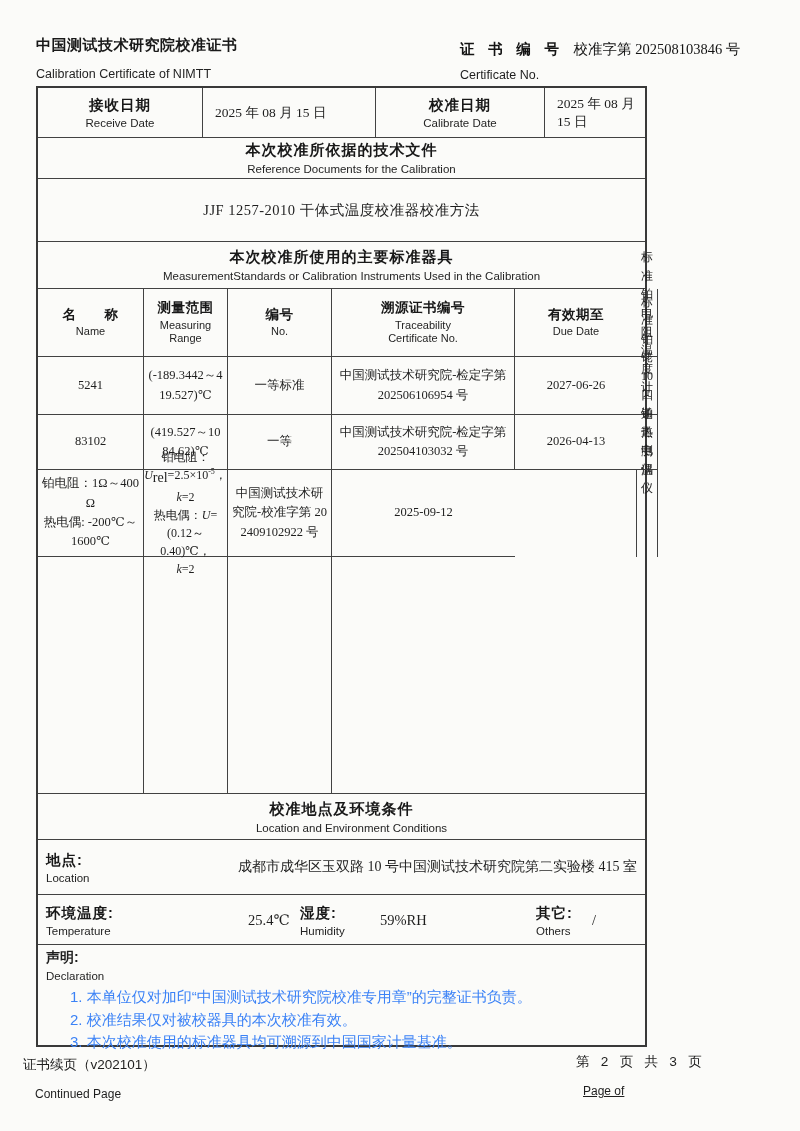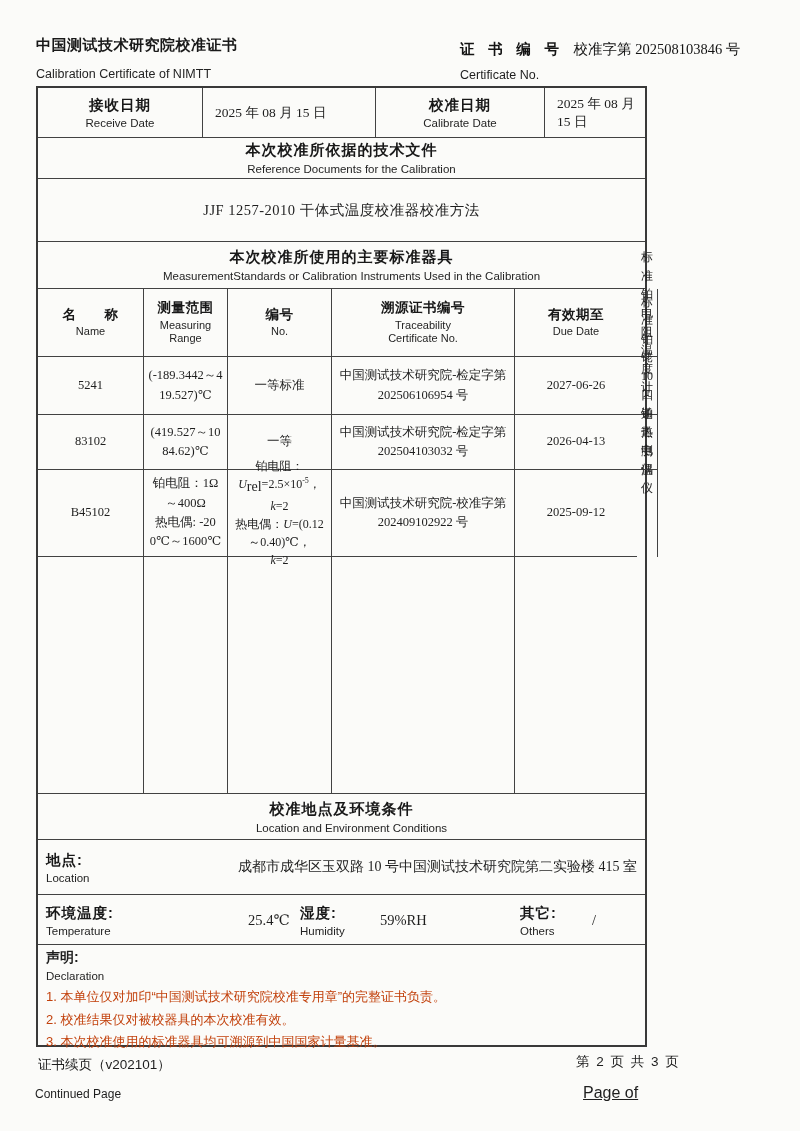--- a/index.html
+++ b/index.html
@@ -72,34 +72,34 @@
   .loc-row { height:55px; display:flex; align-items:center; }
   .two-line { display:flex; flex-direction:column; align-items:flex-start; }
   .loc-label { margin-left:8px; width:192px; }
   .loc-value { font-family:"Liberation Serif","DejaVu Serif",serif; font-size:14px; }
   .env-row { height:50px; position:relative; }
   .env-row .two-line { position:absolute; top:50%; transform:translateY(-50%); }
   .env-val { position:absolute; top:50%; transform:translateY(-50%);
     font-family:"Liberation Serif","DejaVu Serif",serif; font-size:14.5px; }
   .p-temp-l { left:8px; } .p-temp-v { left:210px; }
   .p-hum-l { left:262px; } .p-hum-v { left:342px; }
-  .p-oth-l { left:482px; } .p-oth-v { left:554px; }
+  .p-oth-l { left:498px; } .p-oth-v { left:554px; }
 
   
   .decl { height:104px; padding:4px 4px 0 8px; }
   .decl-cn { font-size:14px; font-weight:700; }
   .decl-en { font-size:11.5px; margin:3px 0 4px 0; color:#242424; }
-  .decl-item { font-size:13px; line-height:22.5px; color:#c2410c; }
-
-  
-  .f-left-cn { position:absolute; left:38px; top:1056px; font-size:13.5px; }
+  .decl-item { font-size:15px; line-height:22.5px; color:#3b82f6;margin-left:24px; }
+
+  
+  .f-left-cn { position:absolute; left:23px; top:1056px; font-size:13.5px; }
   .f-left-en { position:absolute; left:35px; top:1087px; font-size:12px; }
   .f-right-cn { position:absolute; left:576px; top:1053px; font-size:13.5px;
-    font-family:Liberation Sans, sans-serif; letter-spacing:1.5px; }
-  .f-right-en { position:absolute; left:583px; top:1084px; font-size:16px;text-decoration:underline; }
+    font-family:Liberation Mono, monospace; letter-spacing:1.5px; }
+  .f-right-en { position:absolute; left:583px; top:1084px; font-size:12px;text-decoration:underline; }
 </style>
 </head>
 <body>
 
 <div class="hdr-left">
   <div class="title-cn">中国测试技术研究院校准证书</div>
   <div class="title-en">Calibration Certificate of NIMTT</div>
 </div>
 <div class="hdr-right">
   <div class="cert-line">
@@ -167,21 +167,20 @@
     <div class="bcell c-last">2027-06-26</div>
 
     <div class="bcell name-cell wrap">标准铂铑 10-铂热电偶</div>
     <div class="bcell">83102</div>
     <div class="bcell wrap">(419.527～1084.62)℃</div>
     <div class="bcell">一等</div>
     <div class="bcell wrap">中国测试技术研究院-检定字第 202504103032 号</div>
     <div class="bcell c-last">2026-04-13</div>
 
     <div class="bcell name-cell">四通道测温仪</div>
-    <div class="bcell">B45102</div>
     <div class="bcell wrap">铂电阻：1Ω～400Ω
 热电偶: -200℃～1600℃</div>
     <div>
       <div class="u-line"><span>铂电阻：</span><i>U</i><sub>rel</sub><span>=2.5×10</span><sup>-5</sup><span>，</span><i>k</i><span>=2</span></div>
       <div class="u-line"><span>热电偶：</span><i>U</i><span>=(0.12～0.40)℃，</span></div>
       <div class="u-line"><i>k</i><span>=2</span></div>
     </div>
     <div class="bcell wrap">中国测试技术研究院-校准字第 202409102922 号</div>
     <div class="bcell c-last">2025-09-12</div>
 

